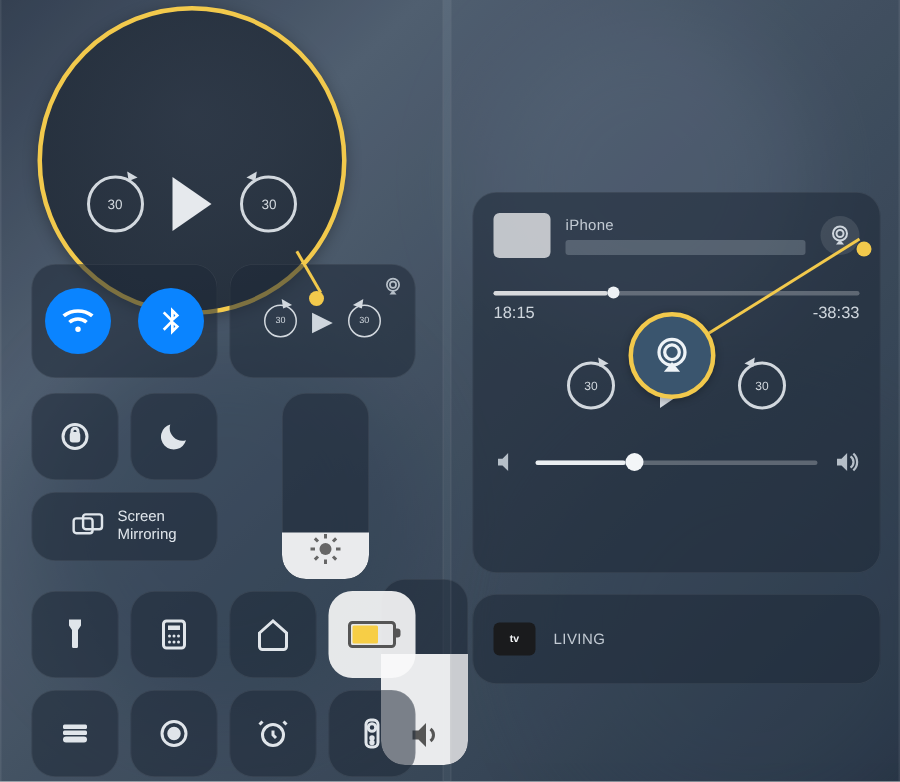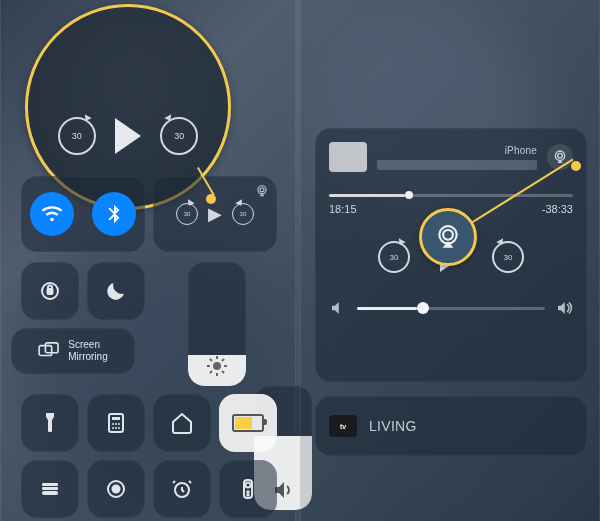--- a/index.html
+++ b/index.html
@@ -55,21 +55,21 @@
     display: flex; align-items: center; justify-content: center;
   }
   .round-btn svg { width: 22px; height: 22px; fill: #fff; }
 
   .media-tile { left: 152px; top: 176px; width: 124px; height: 76px; display:flex; align-items:center; justify-content:center; gap:10px; }
   .media-tile .mini-play { color:#cfd6dd; font-size:18px; }
   .media-tile .mini-skip { color:#cfd6dd; }
 
   .tile.lock  { left: 20px;  top: 262px; width: 58px; height: 58px; }
   .tile.dnd   { left: 86px;  top: 262px; width: 58px; height: 58px; }
-  .tile.mirror{ left: 10px;  top: 328px; width: 124px; height: 46px; display:flex; align-items:center; gap:8px; padding:0 10px; box-sizing:border-box;}
+  .tile.mirror{ left: 20px;  top: 328px; width: 124px; height: 46px; display:flex; align-items:center; gap:8px; padding:0 10px; box-sizing:border-box;}
   .tile.bright{ left: 152px; top: 262px; width: 58px; height: 124px; }
   .tile.volume{ left: 218px; top: 262px; width: 58px; height: 124px; }
 
   .tile.row2.a{ left: 20px;  top: 394px; width: 58px; height: 58px; }
   .tile.row2.b{ left: 86px;  top: 394px; width: 58px; height: 58px; }
   .tile.row2.c{ left: 152px; top: 394px; width: 58px; height: 58px; }
   .tile.row2.d{ left: 218px; top: 394px; width: 58px; height: 58px; background: rgba(250,250,250,0.9); }
 
   .tile.row3.a{ left: 20px;  top: 460px; width: 58px; height: 58px; }
   .tile.row3.b{ left: 86px;  top: 460px; width: 58px; height: 58px; }
@@ -132,21 +132,21 @@
   }
 
   
   .big-card {
     left: 14px; top: 128px; width: 272px; height: 254px;
     padding: 14px; box-sizing: border-box;
   }
   .big-card .hdr { display:flex; align-items:center; gap:10px; position: relative; }
   .thumb { width: 38px; height: 30px; background: rgba(255,255,255,0.7); border-radius: 4px; }
   .titlearea { flex: 1; }
-  .device-label { color:#c2cad3; font-size:10px; letter-spacing:0.2px;text-align:right; }
+  .device-label { color:#c2cad3; font-size:10px; letter-spacing:0.2px; }
   .track-skeleton { width: 160px; height: 10px; background: rgba(200,210,220,0.25); border-radius: 2px; margin-top: 4px; }
   .airplay-dot {
     width: 26px; height: 26px; border-radius: 50%;
     background: rgba(255,255,255,0.1);
     display:flex; align-items:center; justify-content:center;
   }
   .airplay-icon { width:16px; height:16px; }
 
   .time-track { margin-top: 22px; position: relative; height: 3px; background: rgba(255,255,255,0.25); border-radius: 2px; }
   .time-track .prog { position:absolute; left:0; top:0; bottom:0; width: 31%; background: rgba(255,255,255,0.75); border-radius: 2px; }
@@ -163,21 +163,21 @@
   .spk { width:18px; height:18px; color:#b6bfc8; }
 
   .aux-card {
     position:absolute; left: 14px; top: 396px; width: 272px; height: 60px;
     background: rgba(30,40,55,0.55); border-radius: 16px;
     display:flex; align-items:center; gap:12px; padding: 0 14px; box-sizing:border-box;
     box-shadow: inset 0 0 0 0.5px rgba(255,255,255,0.08);
   }
   .tv-icon { width: 28px; height: 22px; background: #1a1b1d; border-radius: 4px; display:flex; align-items:center; justify-content:center; }
   .tv-icon span { color:#f0f2f4; font-size:7px; font-weight:600; }
-  .aux-label { color:#c2cad3; font-size:14px; letter-spacing:0.3px; }
+  .aux-label { color:#c2cad3; font-size:10px; letter-spacing:0.3px; }
 
   
   .circle-small {
     position: absolute;
     width: 52px; height: 52px; border: 3px solid #f2c94c; border-radius:50%;
     display:flex; align-items:center; justify-content:center;
     background: #3a556e;
     box-shadow: 0 1px 6px rgba(0,0,0,0.3);
     z-index: 25;
   }

